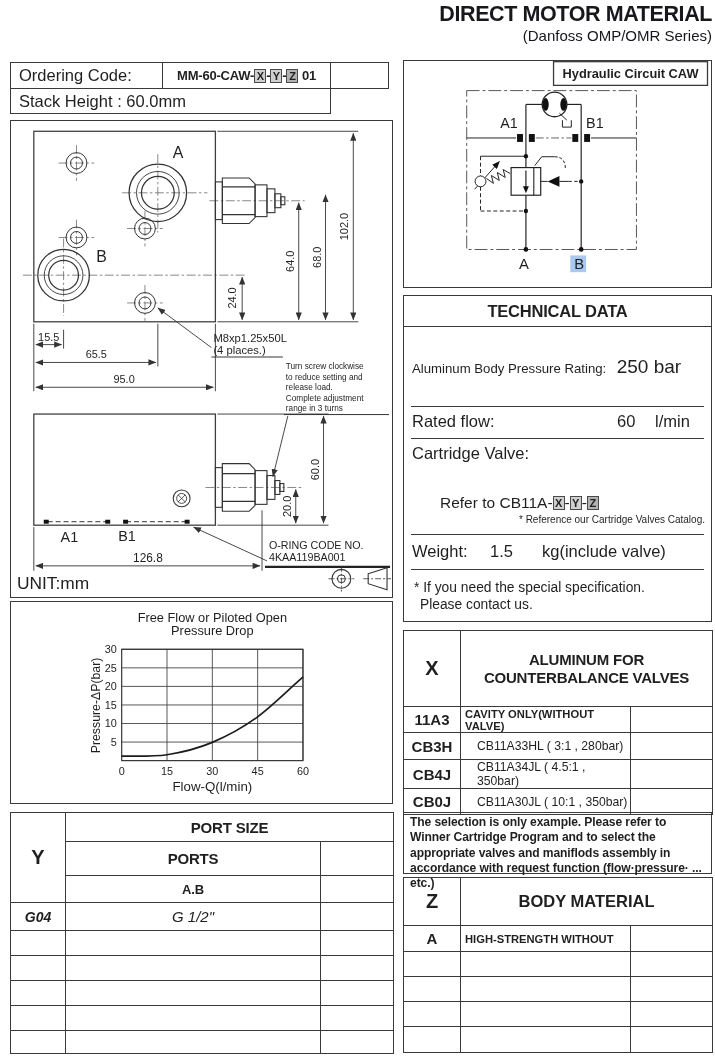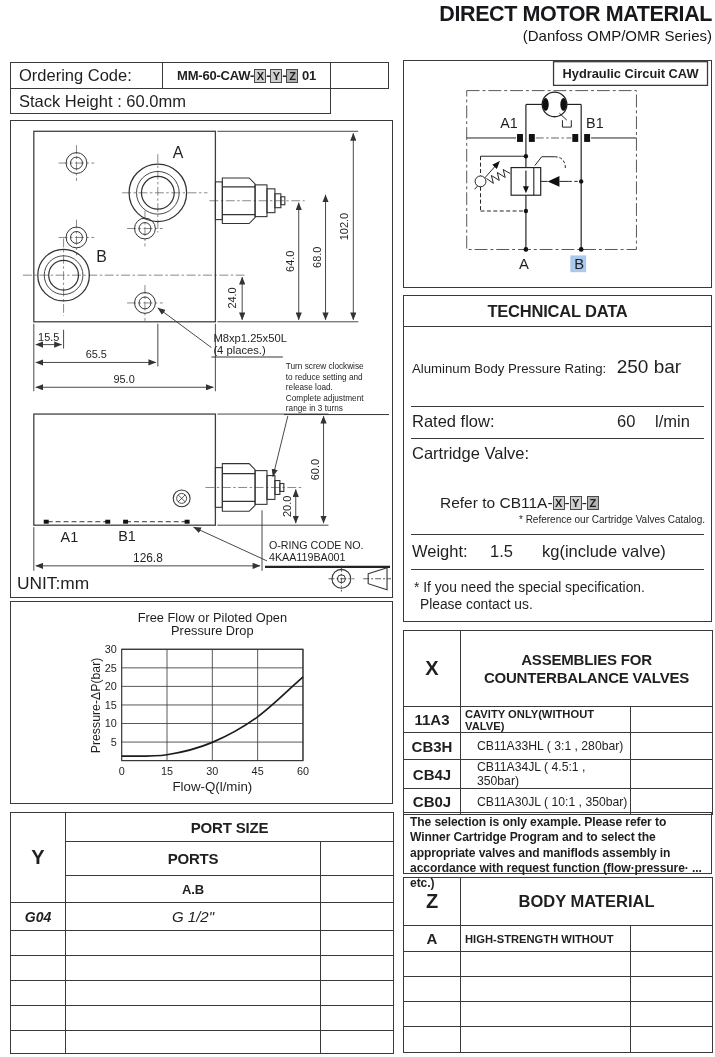--- a/index.html
+++ b/index.html
@@ -372,21 +372,21 @@
   <table class="sheet" style="left:403px;top:630px;width:309px;">
     <colgroup>
         <col style="width:57px;">
         <col style="width:170px;">
         <col style="width:82px;">
       </colgroup>
     <tbody>
         <tr style="height:76px;">
       <td class="tcode-xl">X</td>
       <td colspan="2" class="thdr hdr2line">
-        <div>ASSEMBLIES FOR</div>
+        <div>ALUMINUM FOR</div>
         <div>COUNTERBALANCE VALVES</div>
       </td>
     </tr>
     <tr style="height:26px;">
       <td class="tcode">11A3</td>
       <td class="tdesc-caps">CAVITY ONLY(WITHOUT VALVE)</td>
           <td></td>
     </tr>
     <tr style="height:27px;">
       <td class="tcode">CB3H</td>

